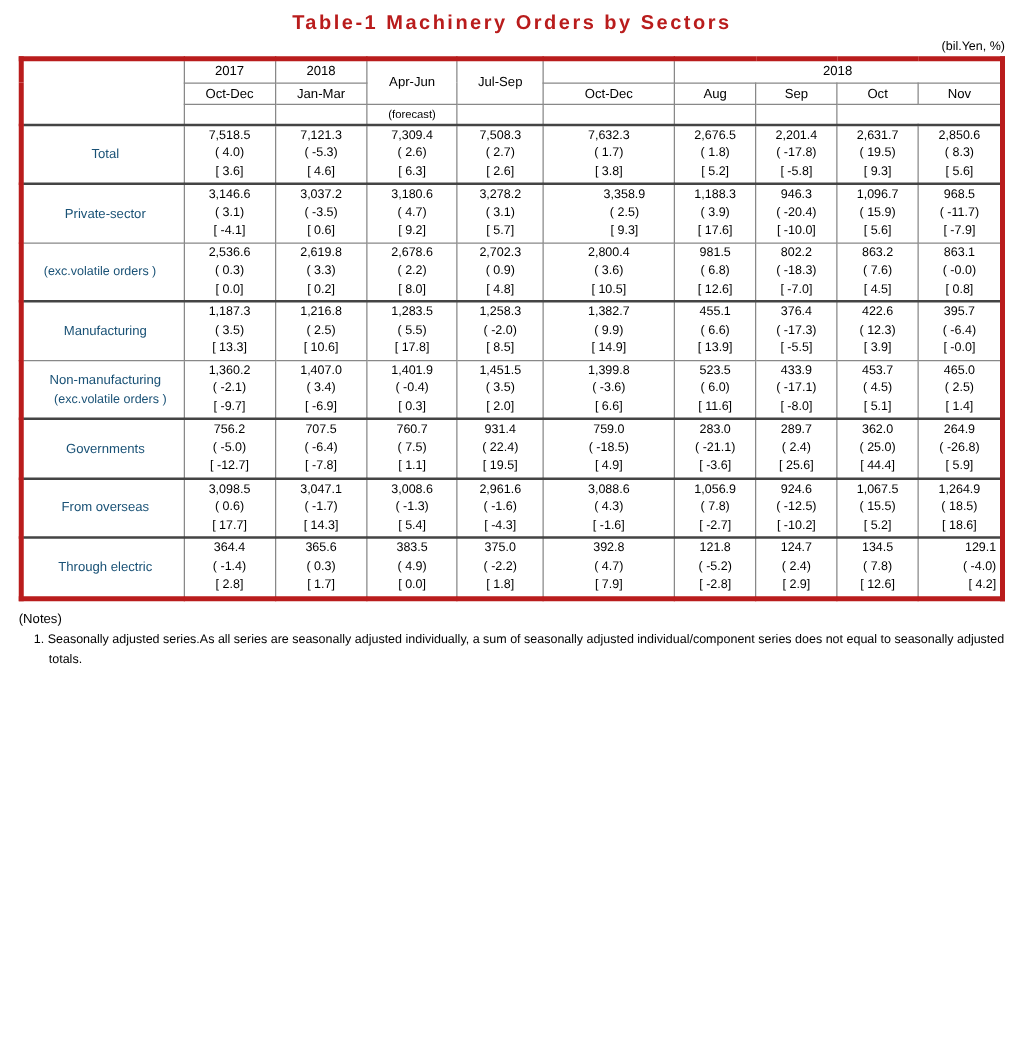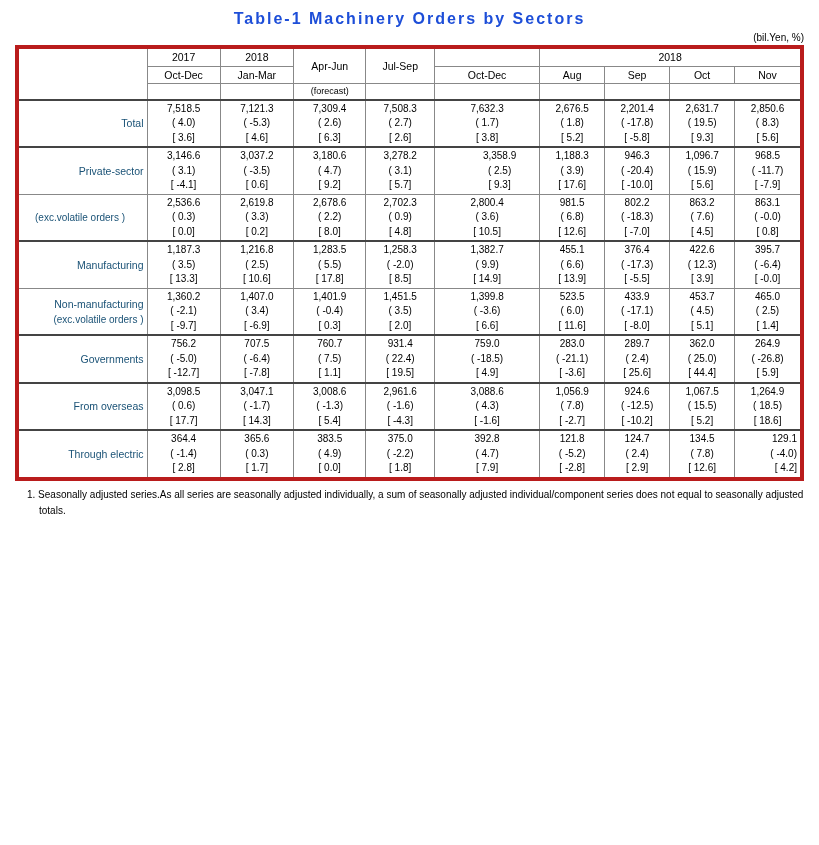--- a/index.html
+++ b/index.html
@@ -9,21 +9,21 @@
       background: #fff;
       color: #000;
       width: 819px;
       min-height: 845px;
       padding: 10px 15px;
     }
     h1 {
       text-align: center;
       font-size: 16px;
       font-weight: bold;
-      color: #1d4ed8;
+      color: #b91c1c;
       margin-bottom: 4px;
       letter-spacing: 2px;
     }
     .unit-label {
       text-align: right;
       font-size: 10px;
       margin-bottom: 2px;
     }
     table {
       width: 100%;
@@ -36,21 +36,21 @@
       padding: 1px 3px;
       vertical-align: middle;
       font-size: 10.5px;
       line-height: 1.4;
     }
     th {
       background: #fff;
       font-weight: normal;
     }
     .row-label {
-      text-align: right;
+      text-align: center;
       padding-left: 6px;
       color: #1a5276;
       font-size: 10.5px;
       vertical-align: middle;
     }
     .sub-label {
       text-align: left;
       padding-left: 16px;
       color: #1a5276;
       font-size: 10px;
@@ -349,16 +349,17 @@
 ( 7.8)
 [ 12.6]</td>
         <td class="num-cell" style="white-space: pre-line; line-height: 1.45; font-size: 10px; text-align: right;">129.1
 ( -4.0)
 [ 4.2]</td>
       </tr>
     </tbody>
 </table>
 
 <div class="notes">
+  <div class="note-title">(Notes)</div>
   <div id="notes-list">
       <div style="padding-left: 12px; text-indent: -12px; margin-left: 12px; margin-bottom: 2px;">1. Seasonally adjusted series.As all series are seasonally adjusted individually, a sum of seasonally adjusted individual/component series does not equal to seasonally adjusted totals.</div>
     </div>
 </div>
 
 </body></html>

